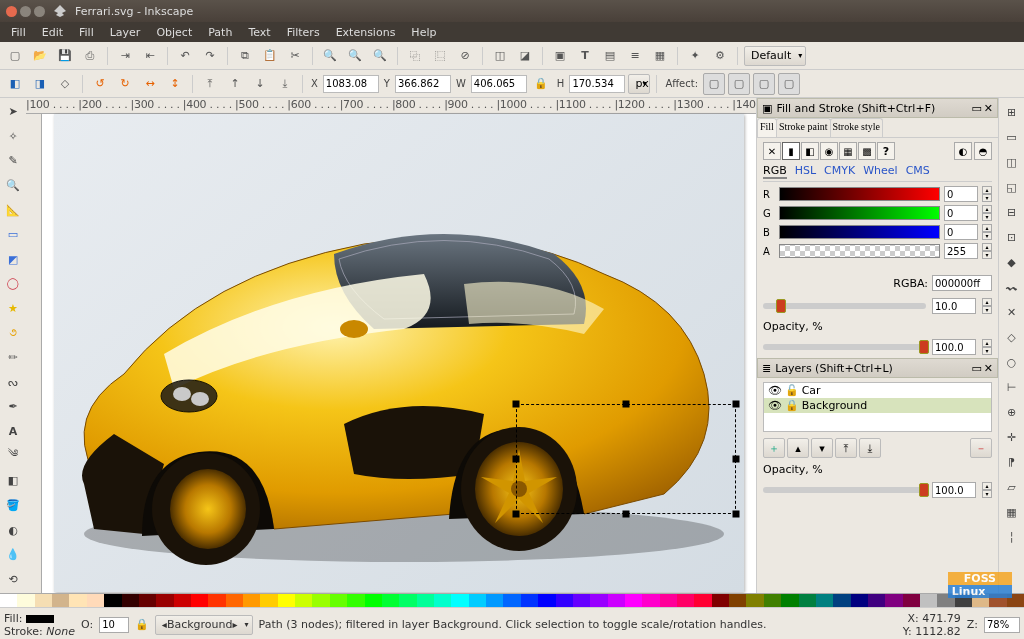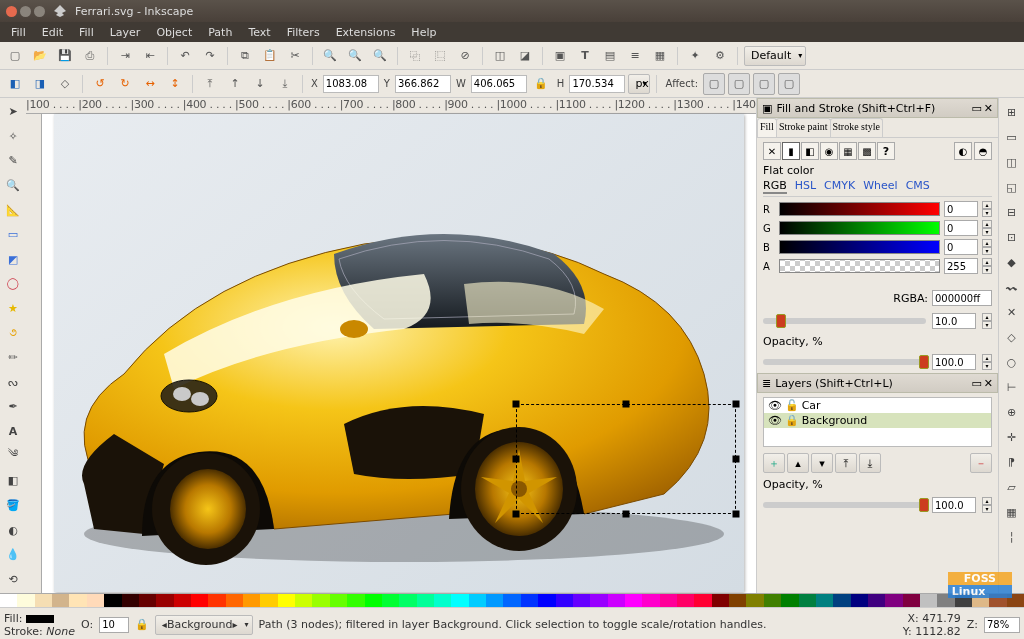--- a/index.html
+++ b/index.html
@@ -293,21 +293,20 @@
         <div class="ptype">▦</div>
         <div class="ptype">▩</div>
         <div class="ptype">
             <b>?</b>
           </div>
         <span style="margin-left:auto;display:flex;gap:2px">
           <div class="ptype">◐</div>
           <div class="ptype">◓</div>
         </span>
       </div>
-      <div style="font-size:11px;margin-bottom:2px">Flat color</div>
       <div class="colortabs">
         <span class="active">RGB</span>
         <span>HSL</span>
         <span>CMYK</span>
         <span>Wheel</span>
         <span>CMS</span>
       </div>
       <div class="slider-row">
           <label>R</label>
           <div class="gradient-bar" style="background:linear-gradient(90deg,#000,#f00)"></div>

